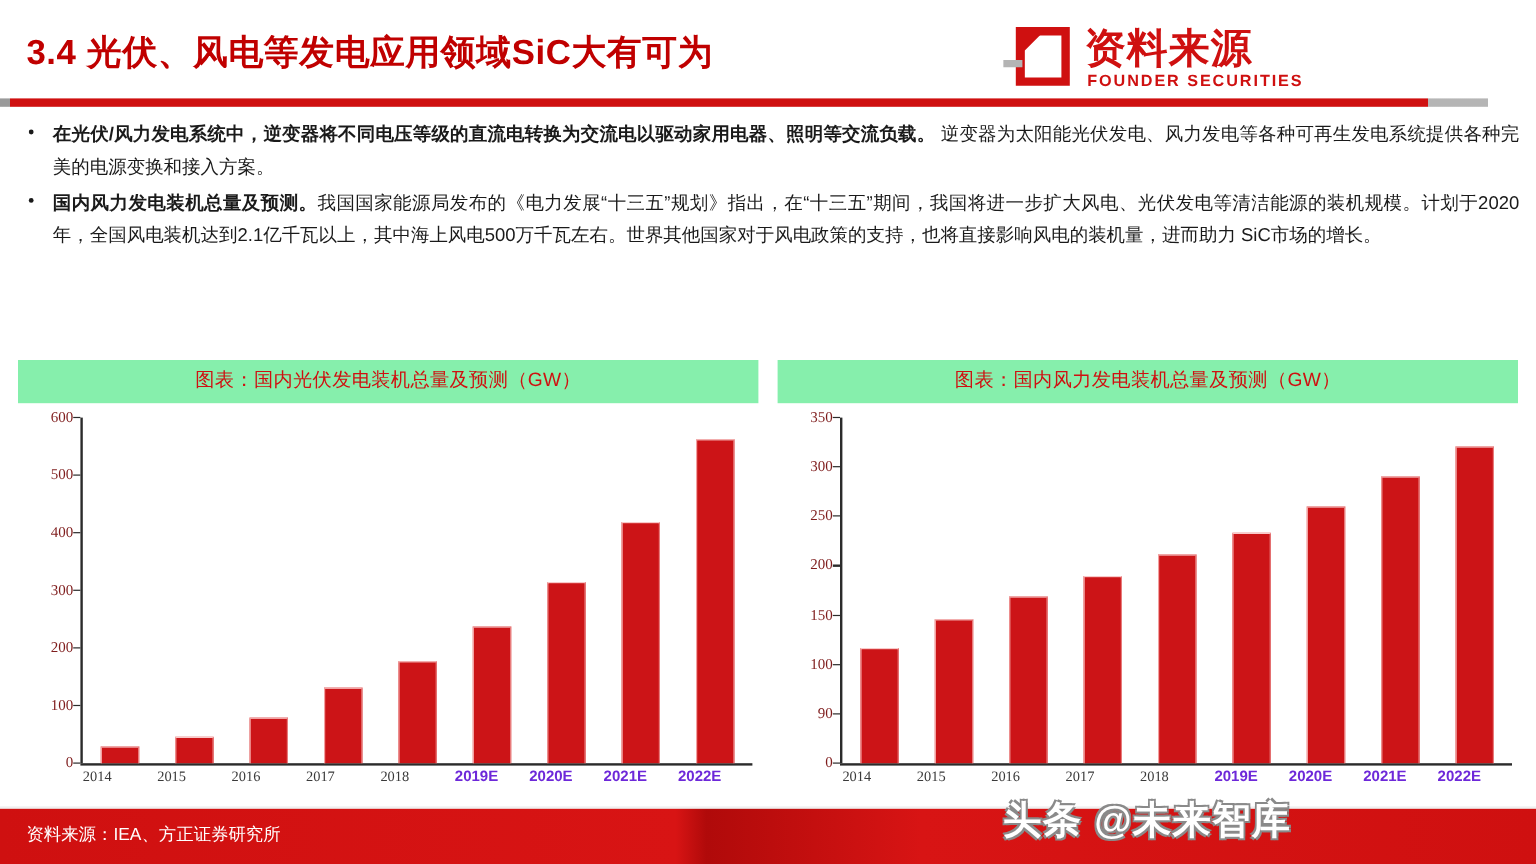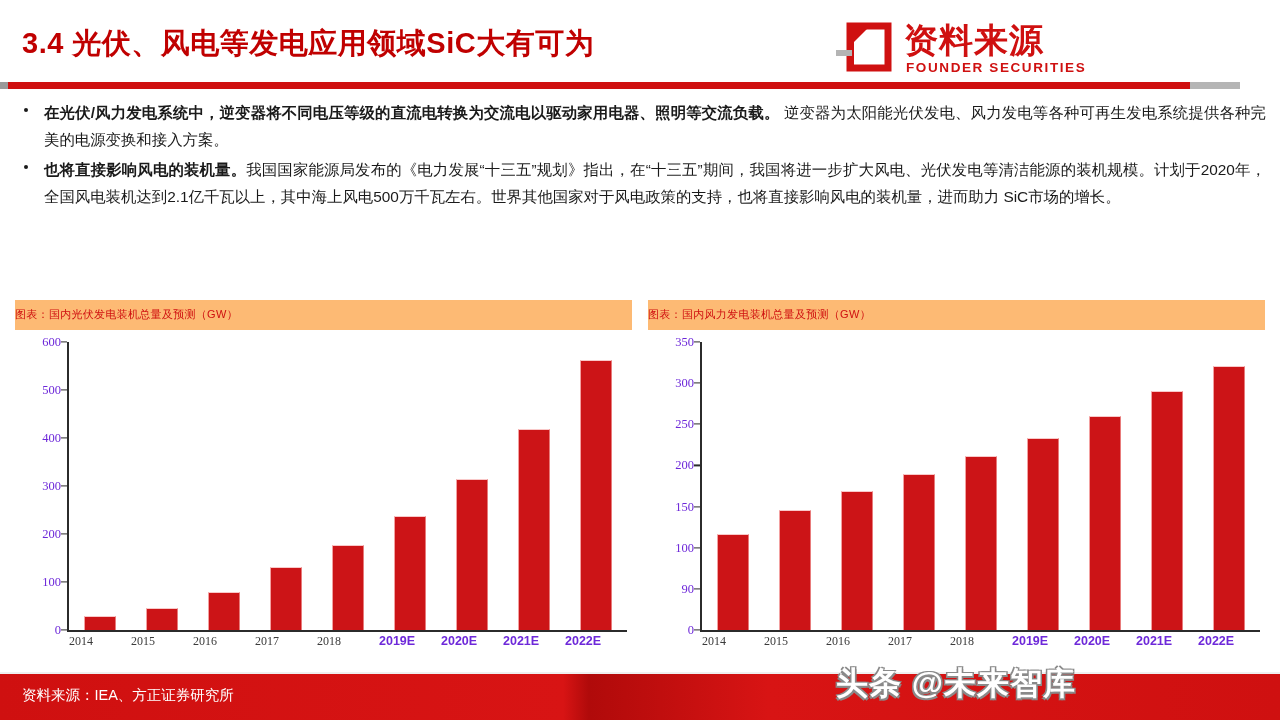--- a/index.html
+++ b/index.html
@@ -78,23 +78,24 @@
     text-align: justify;
   }
   .bullet-text b { font-weight: bold; margin-top: 16px; }
 
   
   .chart-panel { position: absolute; top: 300px; }
   .chart-panel.left  { left: 15px;  width: 617px; }
   .chart-panel.right { left: 648px; width: 617px; }
 
   .chart-caption {
-    background: #fdba74;
+    background: #86efac;
     color: #cf1010;
-    font-size: 11px;
+    font-size: 16px;
+    text-align: center;
     padding: 7px 0 8px 0;
     white-space: nowrap;
     letter-spacing: 0.3px;
   }
 
   .plot {
     position: relative;
     height: 350px;
     margin-top: 12px;
     background: #ffffff;
@@ -110,21 +111,21 @@
     left: 52px; top: 288px;
     width: 560px; height: 1.5px;
     background: #2b2b2b;
   }
   .ytick {
     position: absolute;
     left: 0px;
     width: 46px;
     text-align: right;
     font-size: 12.5px;
-    color: #6d28d9;
+    color: #7f1d1d;
     transform: translateY(-50%);
     font-family: "Liberation Serif", "DejaVu Serif", serif;
   }
   .ytick-mark {
     position: absolute;
     left: 46px;
     width: 6px; height: 1.2px;
     background: #2b2b2b;
     transform: translateY(-50%);
   }
@@ -234,21 +235,21 @@
   <div class="bullets">
     <div class="bullet-row">
       <span class="bullet-dot"></span>
       <div class="bullet-text">
         <b>在光伏/风力发电系统中，逆变器将不同电压等级的直流电转换为交流电以驱动家用电器、照明等交流负载。</b><span> 逆变器为太阳能光伏发电、风力发电等各种可再生发电系统提供各种完美的电源变换和接入方案。</span>
       </div>
     </div>
     <div class="bullet-row">
       <span class="bullet-dot"></span>
       <div class="bullet-text">
-        <b>也将直接影响风电的装机量。</b><span>我国国家能源局发布的《电力发展“十三五”规划》指出，在“十三五”期间，我国将进一步扩大风电、光伏发电等清洁能源的装机规模。计划于2020年，全国风电装机达到2.1亿千瓦以上，其中海上风电500万千瓦左右。世界其他国家对于风电政策的支持，也将直接影响风电的装机量，进而助力 SiC市场的增长。</span>
+        <b>国内风力发电装机总量及预测。</b><span>我国国家能源局发布的《电力发展“十三五”规划》指出，在“十三五”期间，我国将进一步扩大风电、光伏发电等清洁能源的装机规模。计划于2020年，全国风电装机达到2.1亿千瓦以上，其中海上风电500万千瓦左右。世界其他国家对于风电政策的支持，也将直接影响风电的装机量，进而助力 SiC市场的增长。</span>
       </div>
     </div>
   </div>
 
   <div class="chart-panel left">
     <div class="chart-caption">图表：国内光伏发电装机总量及预测（GW）</div>
     <div class="plot">
       <div class="axis-y-line"></div>
       <div class="axis-x-line"></div>
       <div class="yticks-host">

